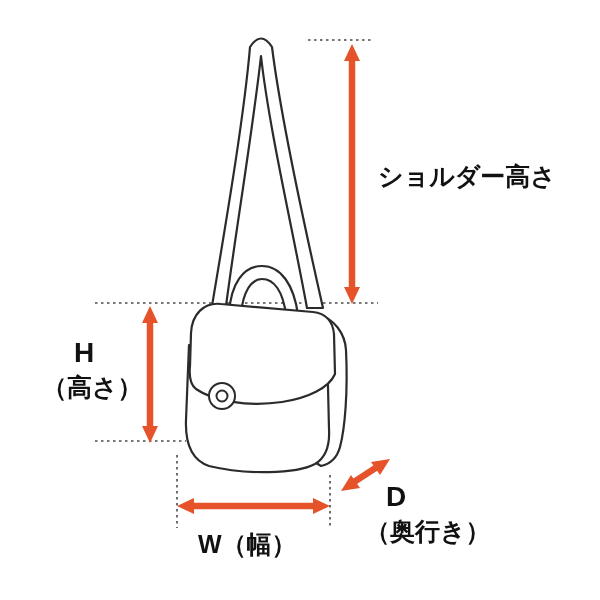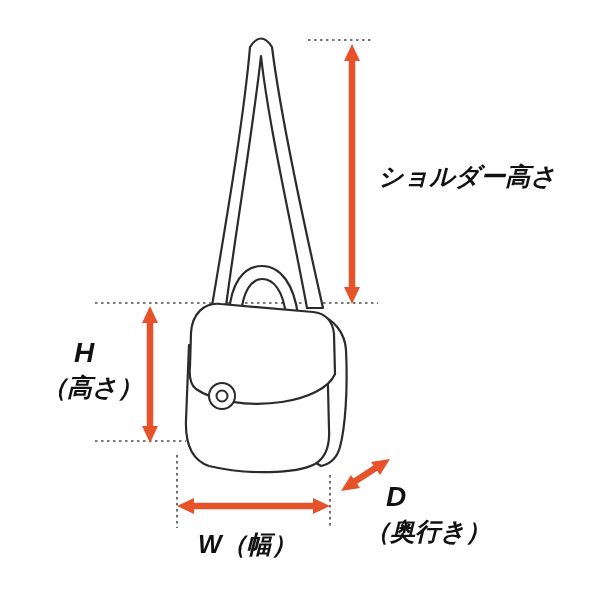--- a/index.html
+++ b/index.html
@@ -7,21 +7,20 @@
     padding: 0;
     background: #ffffff;
   }
   .canvas {
     position: relative;
     width: 596px;
     height: 600px;
     background: #ffffff;
     overflow: hidden;
     font-family: "Liberation Sans", sans-serif;
-    font-style: italic;
   }
   svg { display: block; }
   .line-art {
     fill: #ffffff;
     stroke: #2b2b2b;
     stroke-width: 2.2;
     stroke-linejoin: round;
     stroke-linecap: round;
   }
   .line-art-thin {

